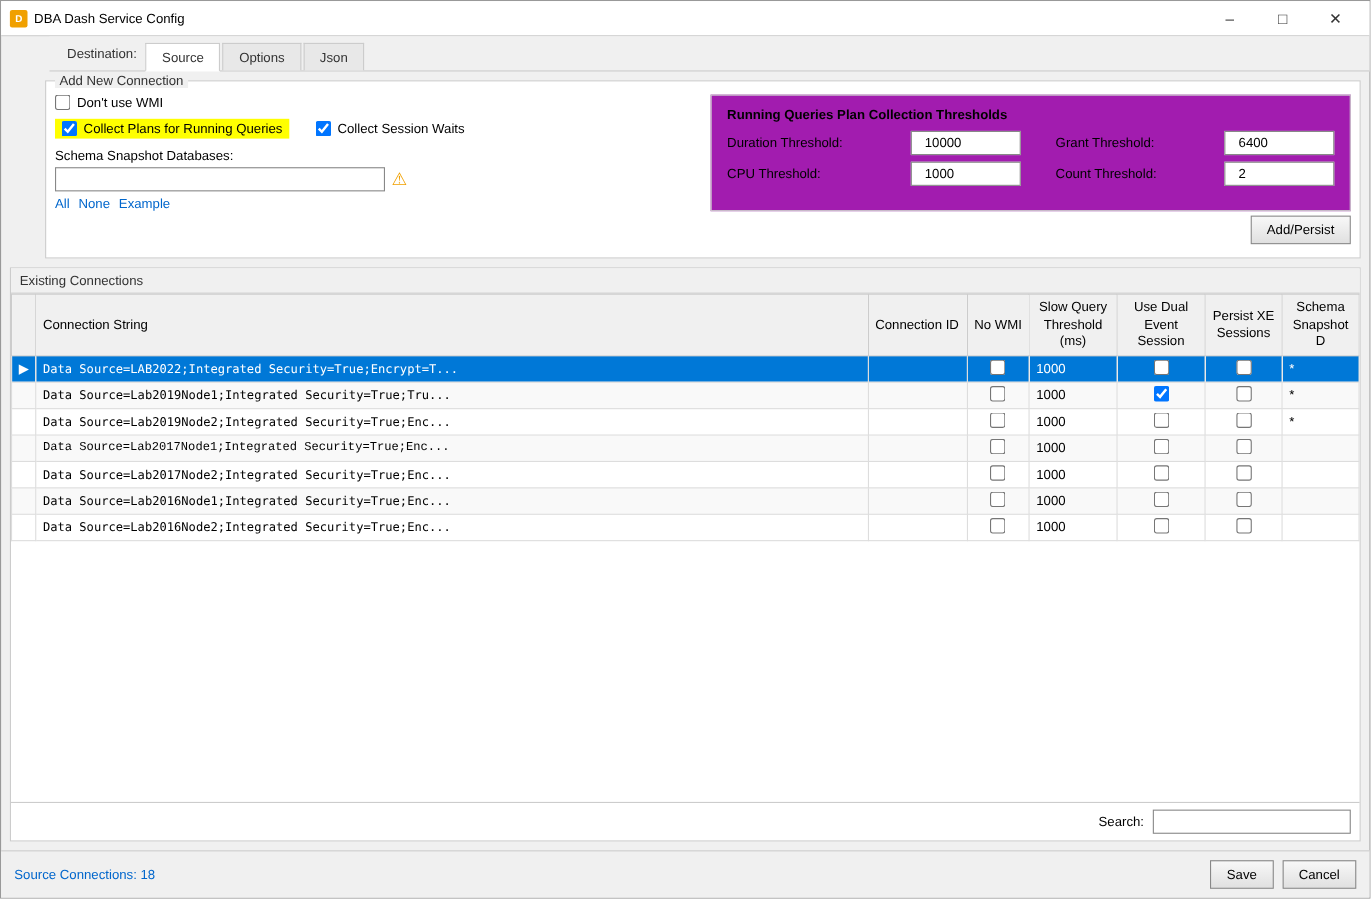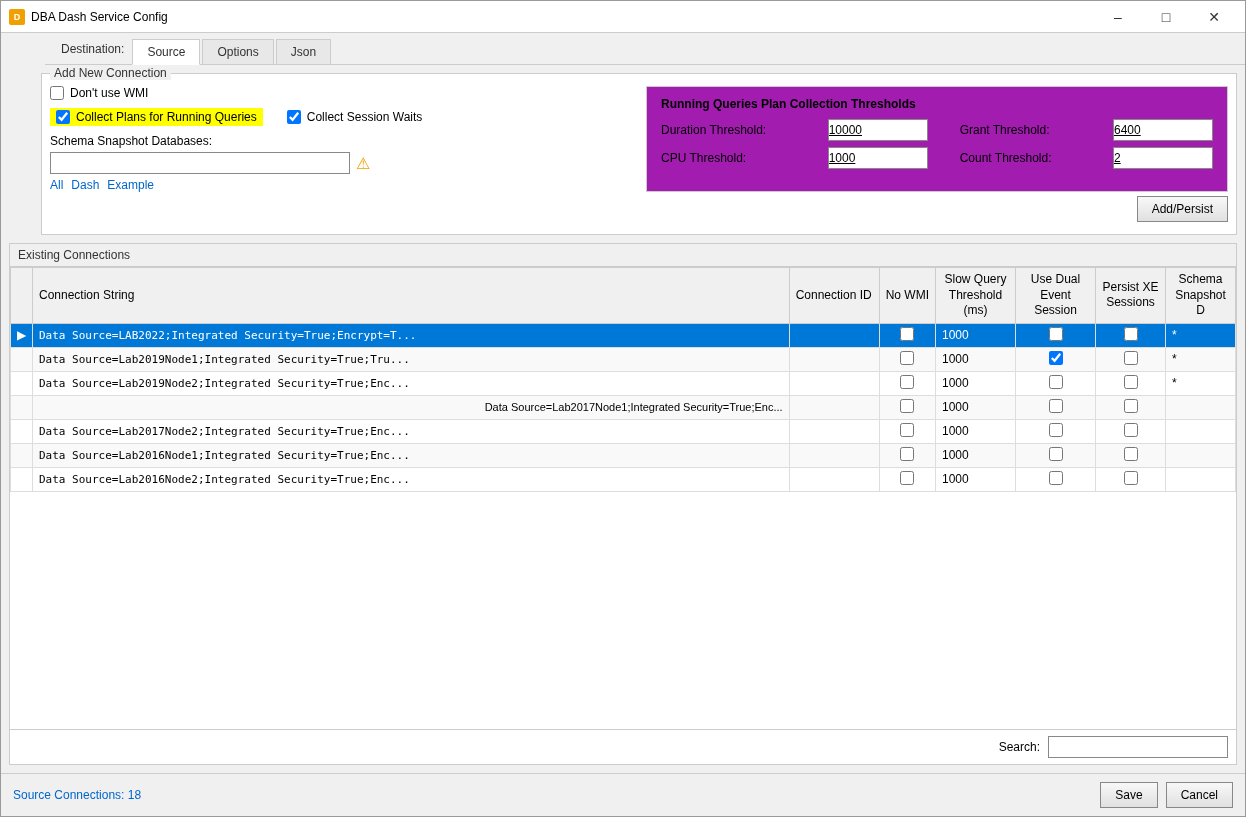--- a/index.html
+++ b/index.html
@@ -26,21 +26,21 @@
     .checkbox-highlighted { background: yellow; padding: 2px 6px; display: flex; align-items: center; gap: 6px; }
     input[type="checkbox"] { width: 14px; height: 14px; cursor: pointer; }
     .schema-row { display: flex; align-items: center; gap: 6px; }
     .schema-input { width: 300px; height: 22px; border: 1px solid #888; padding: 2px 4px; }
     .warning-icon { color: #f0a000; font-size: 16px; }
     .links-row { display: flex; gap: 8px; margin-top: 4px; }
     .link { color: #0066cc; text-decoration: none; cursor: pointer; }
     .threshold-box { background: #a21caf; border: 1px solid #ccc; padding: 10px 14px; margin-left: 16px; flex: 1; }
     .threshold-title { font-size: 12px; font-weight: bold; margin-bottom: 8px; }
     .threshold-grid { display: grid; grid-template-columns: auto 120px auto 100px; gap: 6px 12px; align-items: center; }
-    .threshold-input { width: 100px; height: 22px; border: 1px solid #888; padding: 2px 0; background: white; text-decoration: underline; }
+    .threshold-input { width: 100px; height: 22px; border: 1px solid #888; padding: 2px 12px; background: white; }
     .add-update-row { display: flex; justify-content: flex-end; margin-top: 4px; margin-bottom: 4px; }
     .btn { padding: 4px 14px; border: 1px solid #888; background: linear-gradient(to bottom, #f8f8f8, #e0e0e0); cursor: pointer; font-size: 12px; height: 26px; }
     .existing-box { border: 1px solid #ccc; background: #fff; flex: 1; display: flex; flex-direction: column; min-height: 0; }
     .existing-title { font-size: 12px; color: #333; padding: 4px 8px; background: #f0f0f0; border-bottom: 1px solid #ccc; }
     .table-container { flex: 1; overflow: auto; position: relative; }
     table { width: 100%; border-collapse: collapse; font-size: 12px; }
     table th { background: #f0f0f0; border: 1px solid #ccc; padding: 4px 6px; text-align: left; font-weight: normal; white-space: nowrap; position: sticky; top: 0; z-index: 2; }
     table td { border: 1px solid #ddd; padding: 3px 6px; white-space: nowrap; overflow: hidden; max-width: 0; }
     table td.checkbox-cell { text-align: center; }
     table tr.selected td { background: #0078d7; color: white; }
@@ -112,21 +112,21 @@
             </div>
           </div>
 
           <div class="schema-label">Schema Snapshot Databases:</div>
           <div class="schema-row">
             <input type="text" class="schema-input" value="" style="">
             <span class="warning-icon">⚠</span>
           </div>
           <div class="links-row">
             <a class="link">All</a>
-            <a class="link">Dash</a>
+            <a class="link">None</a>
             <a class="link">Example</a>
           </div>
         </div>
 
         <div class="threshold-box">
           <div class="threshold-title">Running Queries Plan Collection Thresholds</div>
           <div class="threshold-grid">
             <span>Duration Threshold:</span>
             <input type="text" class="threshold-input" value="10000" style="">
             <span>Grant Threshold:</span>
@@ -186,21 +186,21 @@
                 <td style="max-width: 320px; overflow: hidden; text-overflow: ellipsis; font-family: monospace; font-size: 11px;">Data Source=Lab2019Node2;Integrated Security=True;Enc...</td>
                 <td></td>
                 <td class="checkbox-cell"><input type="checkbox" style=""></td>
                 <td>1000</td>
                 <td class="checkbox-cell"><input type="checkbox" style=""></td>
                 <td class="checkbox-cell"><input type="checkbox" style=""></td>
                 <td>*</td>
               </tr>
               <tr class="normal-row">
                 <td style="text-align: center; width: 22px;"></td>
-                <td style="max-width: 320px; overflow: hidden; text-overflow: ellipsis; font-family: Liberation Sans, sans-serif; font-size: 11px; text-align: right;">Data Source=Lab2017Node1;Integrated Security=True;Enc...</td>
+                <td style="max-width: 320px; overflow: hidden; text-overflow: ellipsis; font-family: Liberation Mono, monospace; font-size: 11px;">Data Source=Lab2017Node1;Integrated Security=True;Enc...</td>
                 <td></td>
                 <td class="checkbox-cell"><input type="checkbox" style=""></td>
                 <td>1000</td>
                 <td class="checkbox-cell"><input type="checkbox" style=""></td>
                 <td class="checkbox-cell"><input type="checkbox" style=""></td>
                 <td></td>
               </tr>
               <tr class="normal-row">
                 <td style="text-align: center; width: 22px;"></td>
                 <td style="max-width: 320px; overflow: hidden; text-overflow: ellipsis; font-family: monospace; font-size: 11px;">Data Source=Lab2017Node2;Integrated Security=True;Enc...</td>

